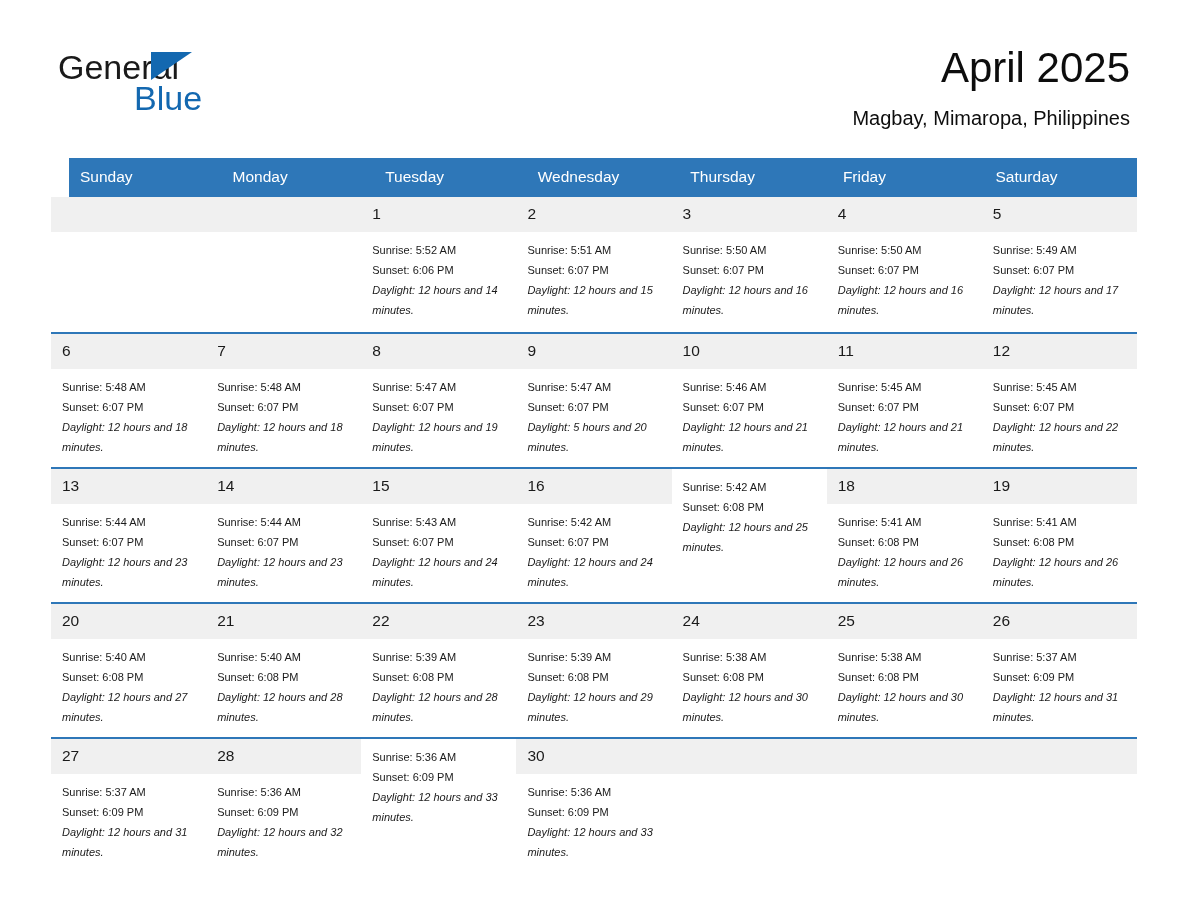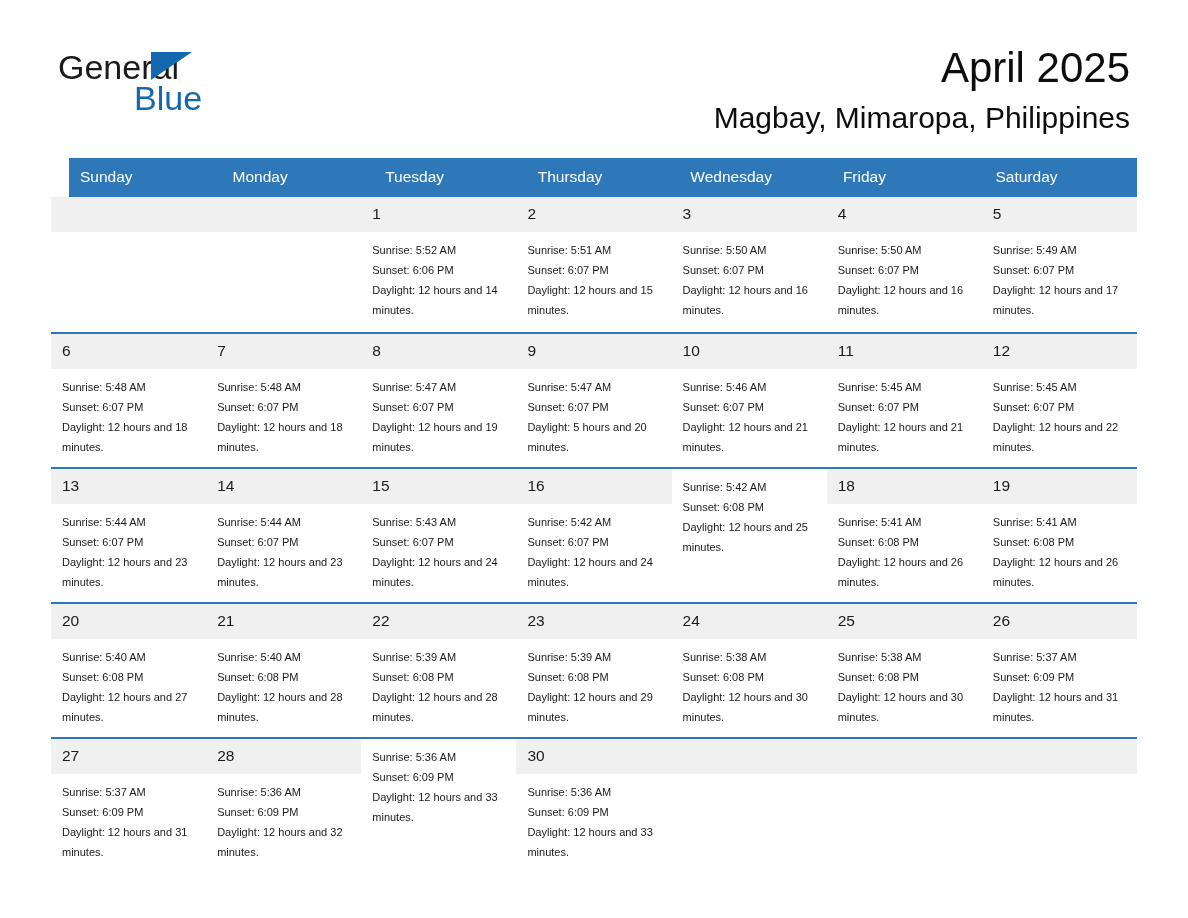--- a/index.html
+++ b/index.html
@@ -69,21 +69,21 @@
     text-align: right;
   }
   .cal-title {
     font-size: 42px;
     line-height: 52px;
     font-weight: 400;
     color: #0d0d0d;
     white-space: nowrap;
   }
   .cal-subtitle {
-    font-size: 30px;
+    font-size: 20px;
     line-height: 32px;
     font-weight: 400;
     color: #0d0d0d;
     white-space: nowrap;
     margin-top: 8px;
   }
 
   
   .calendar {
     position: absolute;
@@ -139,20 +139,21 @@
     padding: 8px 10px 0 11px;
     font-size: 11px;
     line-height: 20px;
     color: #1a1a1a;
   }
   .day-info div {
     white-space: nowrap;
   }
   .day-info .wrap {
     white-space: normal;
+    font-style: italic;
   }
 </style>
 </head>
 <body>
 
 <div class="page">
 
   <div class="header">
 
     <div class="logo">
@@ -166,22 +167,22 @@
       <div class="cal-subtitle">Magbay, Mimaropa, Philippines</div>
     </div>
 
   </div>
 
   <div class="calendar">
     <div class="weekday-row" id="weekday-row">
         <div class="weekday-cell">Sunday</div>
         <div class="weekday-cell">Monday</div>
         <div class="weekday-cell">Tuesday</div>
+        <div class="weekday-cell">Wednesday</div>
         <div class="weekday-cell">Thursday</div>
-        <div class="weekday-cell">Wednesday</div>
         <div class="weekday-cell">Friday</div>
         <div class="weekday-cell">Saturday</div>
       </div>
     <div id="weeks-container">
         <div class="week-row first">
           <div class="day-cell">
             <div class="day-number empty"></div>
           </div>
           <div class="day-cell">
             <div class="day-number empty"></div>

